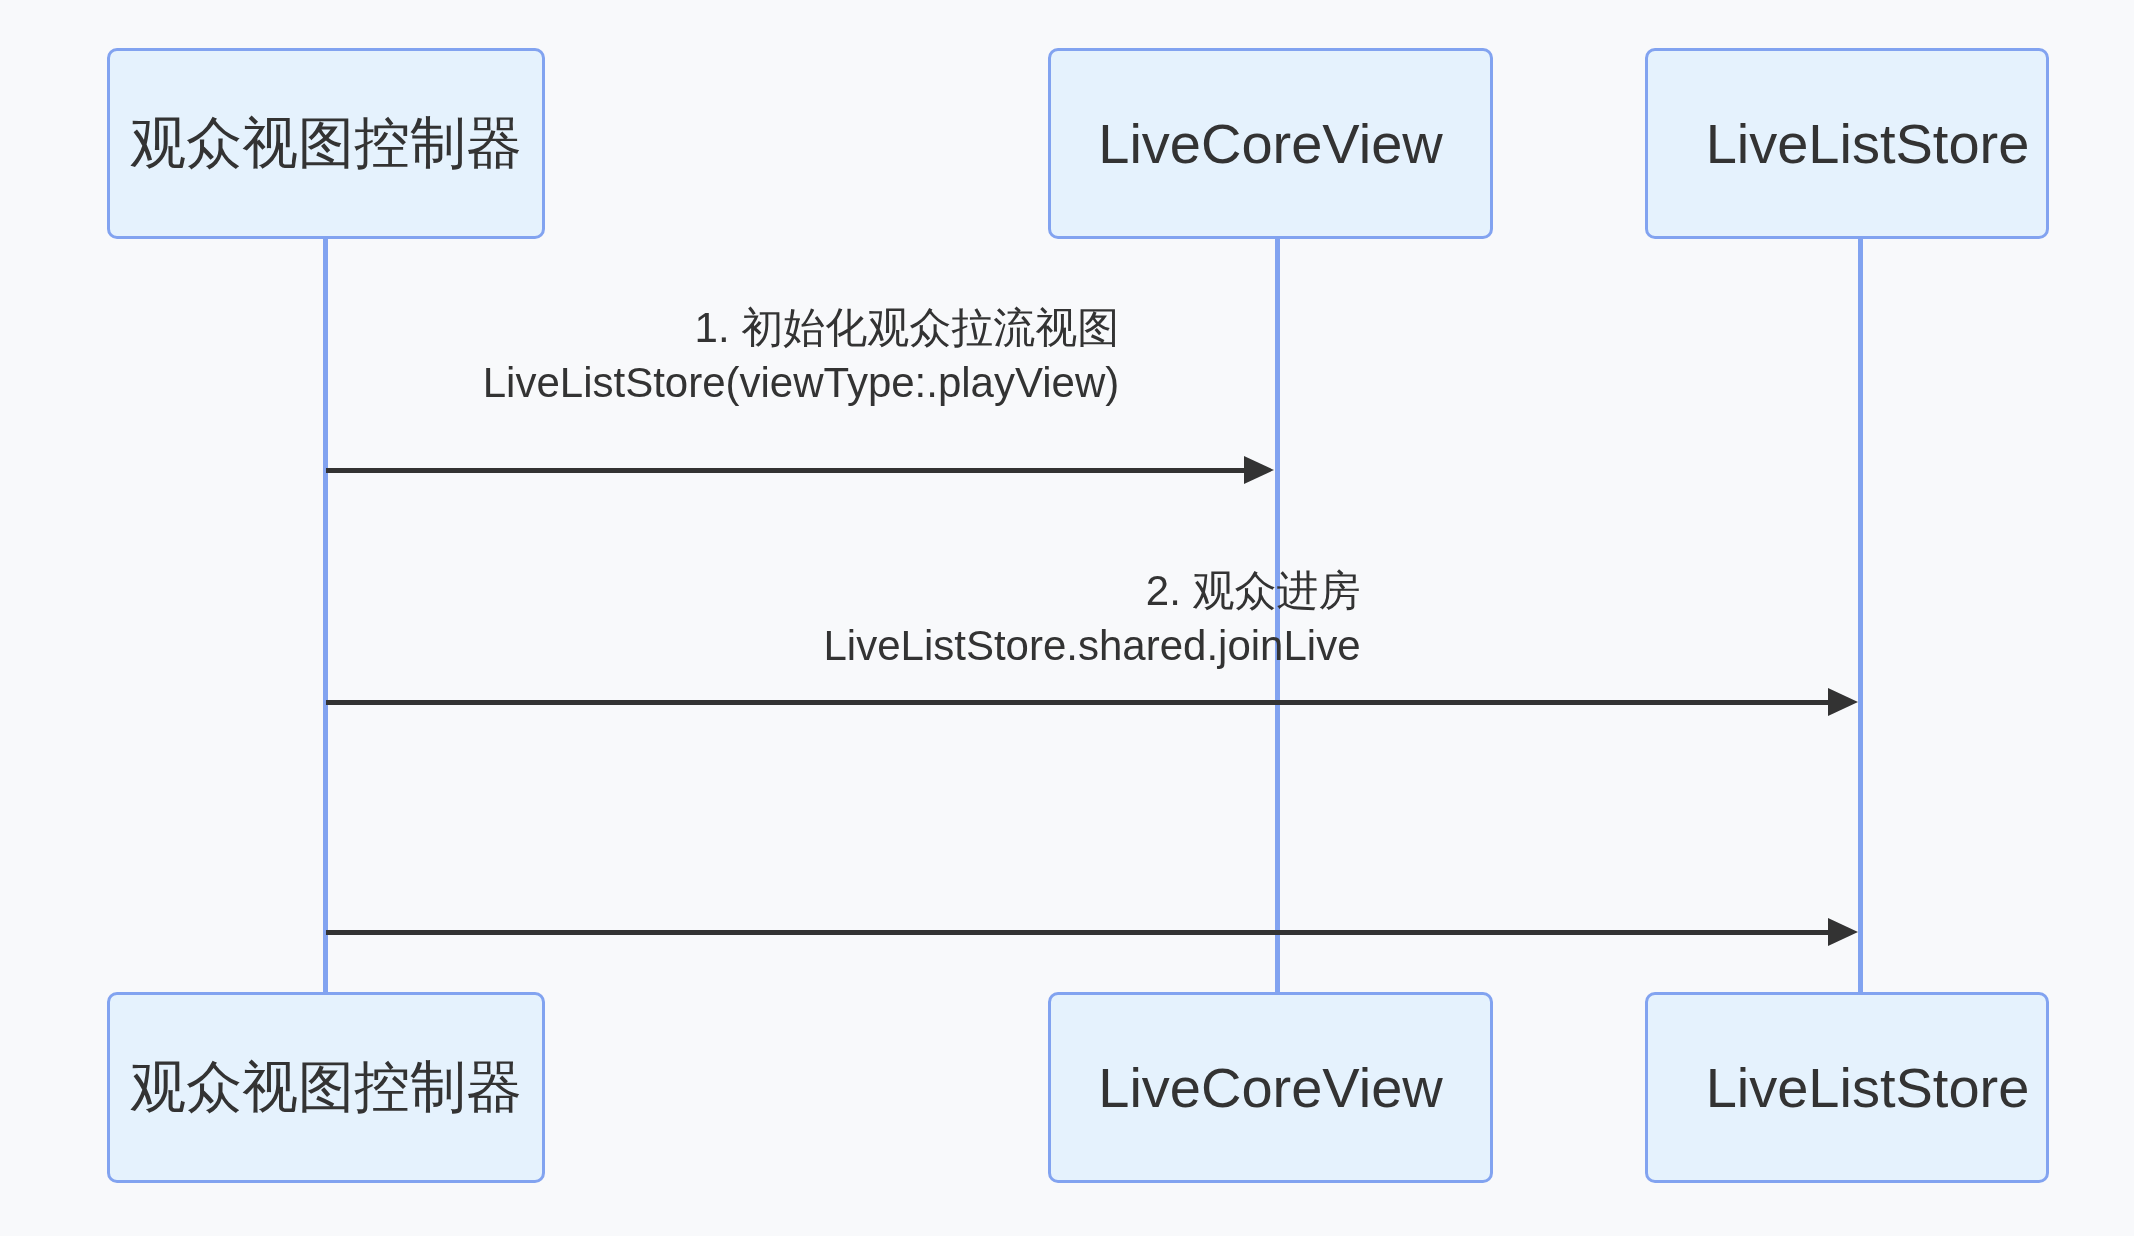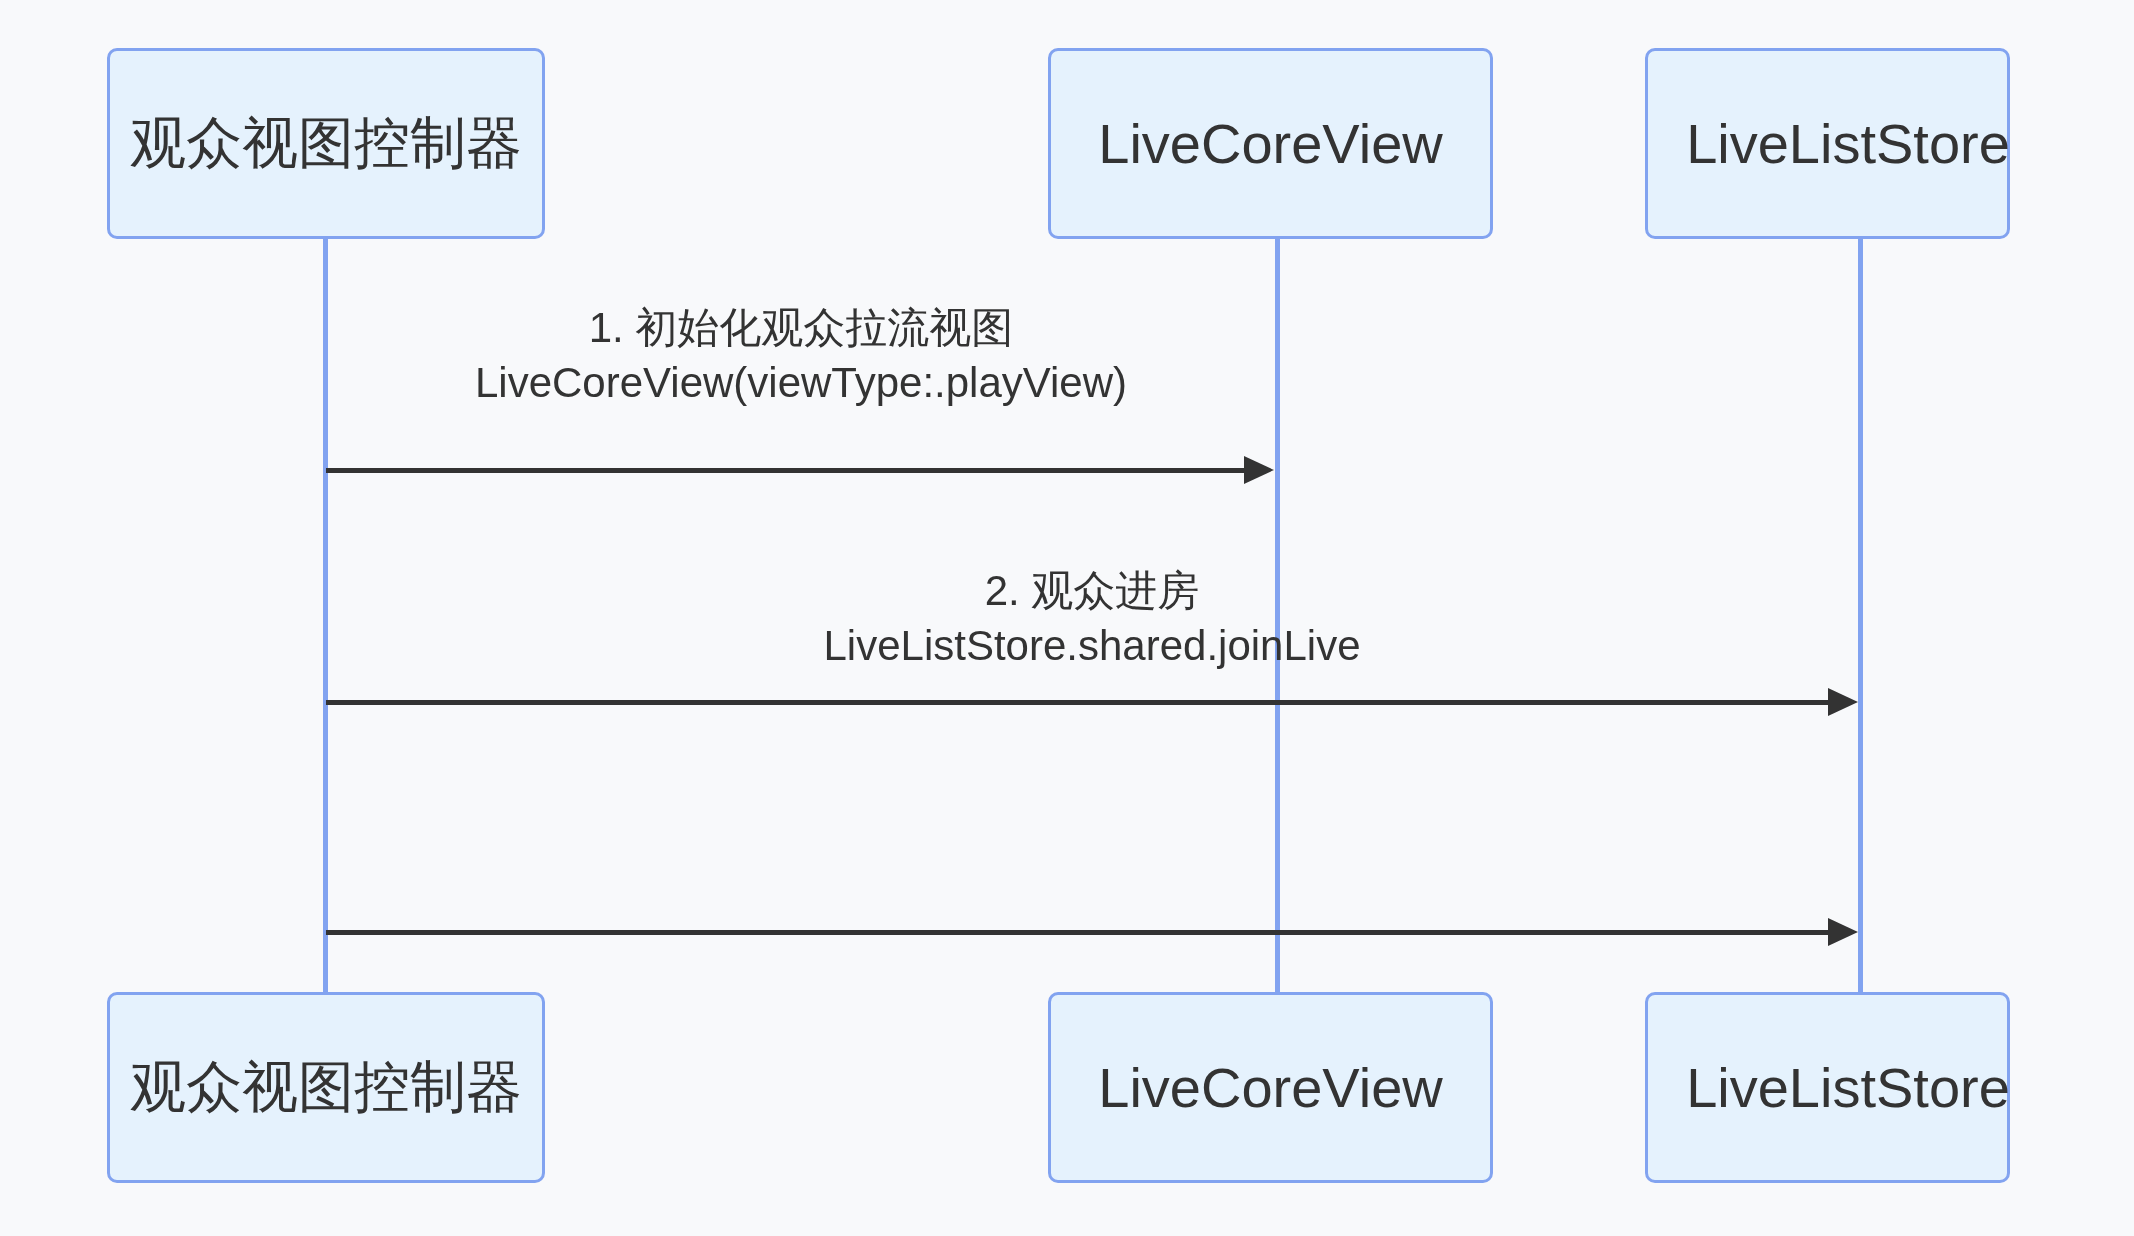--- a/index.html
+++ b/index.html
@@ -27,40 +27,40 @@
     align-items: center;
     justify-content: center;
     font-size: 56px;
     color: #333333;
     z-index: 3;
   }
   .row-top    { top: 48px;  height: 191px; }
   .row-bottom { top: 992px; height: 191px; }
   .p1 { left: 107px;  width: 438px; }
   .p2 { left: 1048px; width: 445px; }
-  .p3 { left: 1645px; width: 365px; padding-left: 41px; }
+  .p3 { left: 1645px; width: 404px; padding-left: 41px; }
 
   
   .lifeline {
     position: absolute;
     top: 236px;
     height: 758px;
     width: 5px;
     background: #82a3f0;
     z-index: 1;
   }
   .l1 { left: 323px; }
   .l2 { left: 1275px; }
   .l3 { left: 1858px; }
 
   
   .msg {
     position: absolute;
     transform: translateX(-50%);
-    text-align: center;
+    text-align: right;
     font-size: 42px;
     line-height: 55px;
     white-space: nowrap;
     color: #333333;
     z-index: 2;
   }
   .m1 { left: 801px;  top: 300px; }
   .m2 { left: 1092px; top: 532px; margin-top: 31px; }
   .m3 { left: 1092px; top: 762px; }
 
@@ -106,21 +106,21 @@
   </div>
   <div class="pbox row-top p2">
     <span>LiveCoreView</span>
   </div>
   <div class="pbox row-top p3">
     <span>LiveListStore</span>
   </div>
 
   <div class="msg m1">
     <div>1. 初始化观众拉流视图</div>
-    <div>LiveCoreView(viewType:.playView)</div>
+    <div>LiveListStore(viewType:.playView)</div>
   </div>
   <div class="arrow a1">
     <div class="shaft"></div>
     <div class="head"></div>
   </div>
 
   <div class="msg m2">
     <div>2. 观众进房</div>
     <div>LiveListStore.shared.joinLive</div>
   </div>

